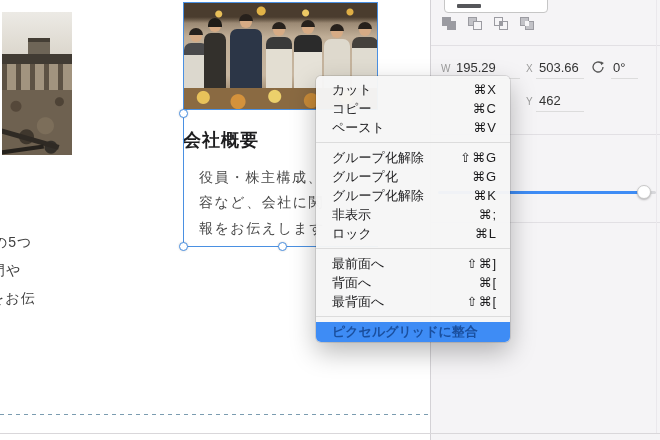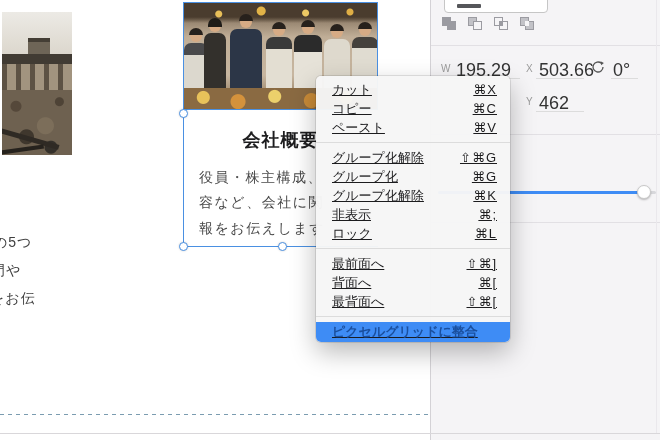--- a/index.html
+++ b/index.html
@@ -57,21 +57,21 @@
   .p7{left:168px;width:26px;} .p7 .torso{height:54px;background:linear-gradient(180deg,#45413c 0 20%,#e0dcd1 20%);}
   .gp-food{position:absolute;left:0;right:0;bottom:0;height:21px;background-color:#8a6a42;
     background-image:
       radial-gradient(circle at 10% 45%, #e8c25a 0 6px, transparent 7px),
       radial-gradient(circle at 28% 65%, #d4923c 0 7px, transparent 8px),
       radial-gradient(circle at 47% 40%, #ecd06b 0 6px, transparent 7px),
       radial-gradient(circle at 66% 60%, #c98b38 0 7px, transparent 8px),
       radial-gradient(circle at 84% 45%, #e5bd55 0 6px, transparent 7px);}
 
   
-  .article-heading{position:absolute;left:183px;top:128px;width:195px;text-align:center;
+  .article-heading{position:absolute;left:183px;top:128px;width:195px;text-align:left;
                    font-size:18px;font-weight:bold;color:#1d1d1f;letter-spacing:1px;white-space:nowrap;}
   .body-line{position:absolute;left:199px;font-size:14px;color:#4a4a4a;letter-spacing:1.5px;white-space:nowrap;}
   .bl-0{top:169px;} .bl-1{top:194px;} .bl-2{top:220px;}
 
   
   .sel-vline{position:absolute;left:183px;top:2px;width:1px;height:245px;background:#4A90E2;z-index:5;}
   .sel-bline{position:absolute;left:183px;top:246px;width:195px;height:1px;background:#4A90E2;z-index:5;}
   .handle{position:absolute;width:9px;height:9px;border-radius:50%;background:#fff;
           border:1px solid #4A90E2;box-shadow:0 0 2px rgba(0,0,0,.2);z-index:6;}
   .h-midleft{left:179px;top:109px;}
@@ -97,39 +97,39 @@
   .bop .back{left:0;top:0;} .bop .front{left:5px;top:4px;}
   .bop-union .back,.bop-union .front{background:#9b9ba1;}
   .bop-subtract .back{background:#c2c2c7;} .bop-subtract .front{background:#F5F4F6;}
   .bop-intersect .back,.bop-intersect .front{background:transparent;}
   .bop-intersect .olap{position:absolute;left:5px;top:4px;width:4px;height:5px;background:#9b9ba1;}
   .bop-difference .back,.bop-difference .front{background:#c2c2c7;}
   .bop-difference .olap{position:absolute;left:5px;top:4px;width:4px;height:5px;background:#F5F4F6;}
   .divider{position:absolute;left:0;width:230px;height:1px;background:#e2e0e4;}
   .d1{top:45px;} .d2{top:134px;} .d3{top:222px;}
   .fld-label{position:absolute;font-size:10px;color:#9b9b9b;}
-  .fld-value{position:absolute;font-size:18px;color:#333;}
+  .fld-value{position:absolute;font-size:13px;color:#333;}
   .fld-line{position:absolute;height:1px;background:#dcdcdc;}
   .lbl-w{left:10px;top:63px;} .val-w{left:25px;top:60px;} .ln-w{left:23px;top:78px;width:66px;}
   .lbl-x{left:95px;top:63px;} .val-x{left:108px;top:60px;} .ln-x{left:105px;top:78px;width:48px;}
   .lbl-y{left:95px;top:96px;} .val-y{left:108px;top:93px;} .ln-y{left:105px;top:111px;width:48px;}
   .rot-icon{position:absolute;left:160px;top:60px;width:14px;height:14px;}
   .val-rot{left:182px;top:60px;} .ln-rot{left:180px;top:78px;width:27px;}
   .slider-track{position:absolute;left:7px;top:191px;width:218px;height:3px;background:#d8d8dc;border-radius:2px;}
   .slider-fill{position:absolute;left:0;top:0;height:3px;width:206px;background:#3E8CF5;border-radius:2px;}
   .slider-handle{position:absolute;left:206px;top:185px;width:14px;height:14px;border-radius:50%;
                  background:#fff;border:1px solid #c9c9c9;box-shadow:0 1px 2px rgba(0,0,0,.25);}
   .panel-edge{position:absolute;left:225px;top:0;width:1px;height:433px;background:#eae8ec;}
 
   
   .menu{position:absolute;left:316px;top:76px;width:194px;z-index:50;
         background:rgba(246,246,246,0.97);border-radius:5px;padding:4px 0 0 0;
         box-shadow:0 0 0 1px rgba(0,0,0,0.10),0 10px 26px rgba(0,0,0,0.28);}
   .mi{height:19px;line-height:19px;padding:0 13px 0 16px;font-size:13px;color:#1c1c1e;
-      display:flex;justify-content:space-between;white-space:nowrap;text-decoration:underline;}
+      display:flex;justify-content:space-between;white-space:nowrap;}
   .mi .sc{color:#1c1c1e;letter-spacing:1px;}
   .sep{height:1px;background:#dcdcdc;margin:5px 0;}
   .mi.highlighted{height:20px;line-height:20px;background:#3E8CF5;border-radius:0 0 5px 5px;}
   .mi.highlighted span{color:#1A4F9E;font-weight:bold;}
 </style>
 </head>
 <body>
 
 <div class="stage">
 

